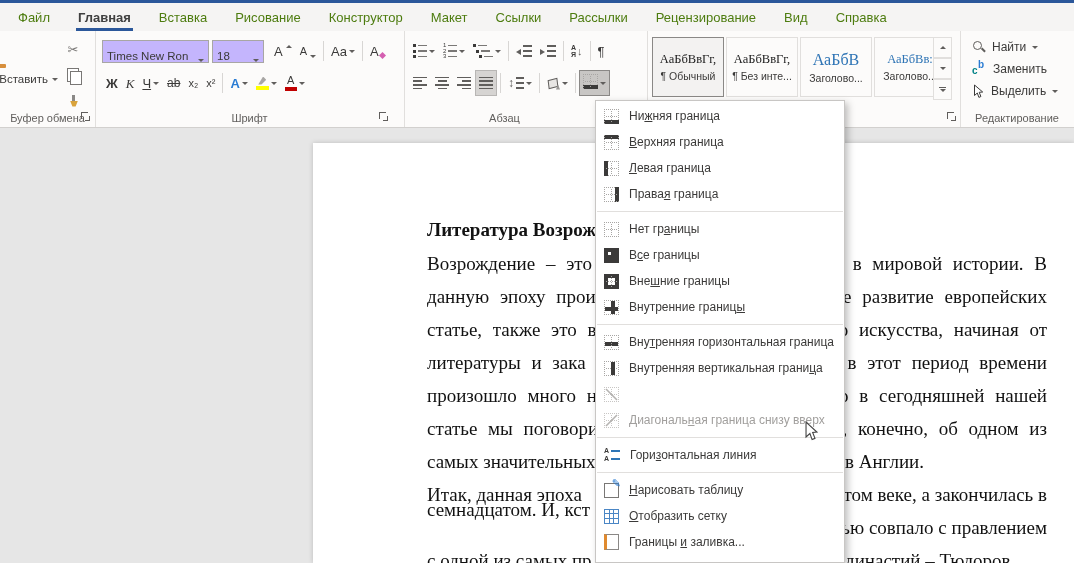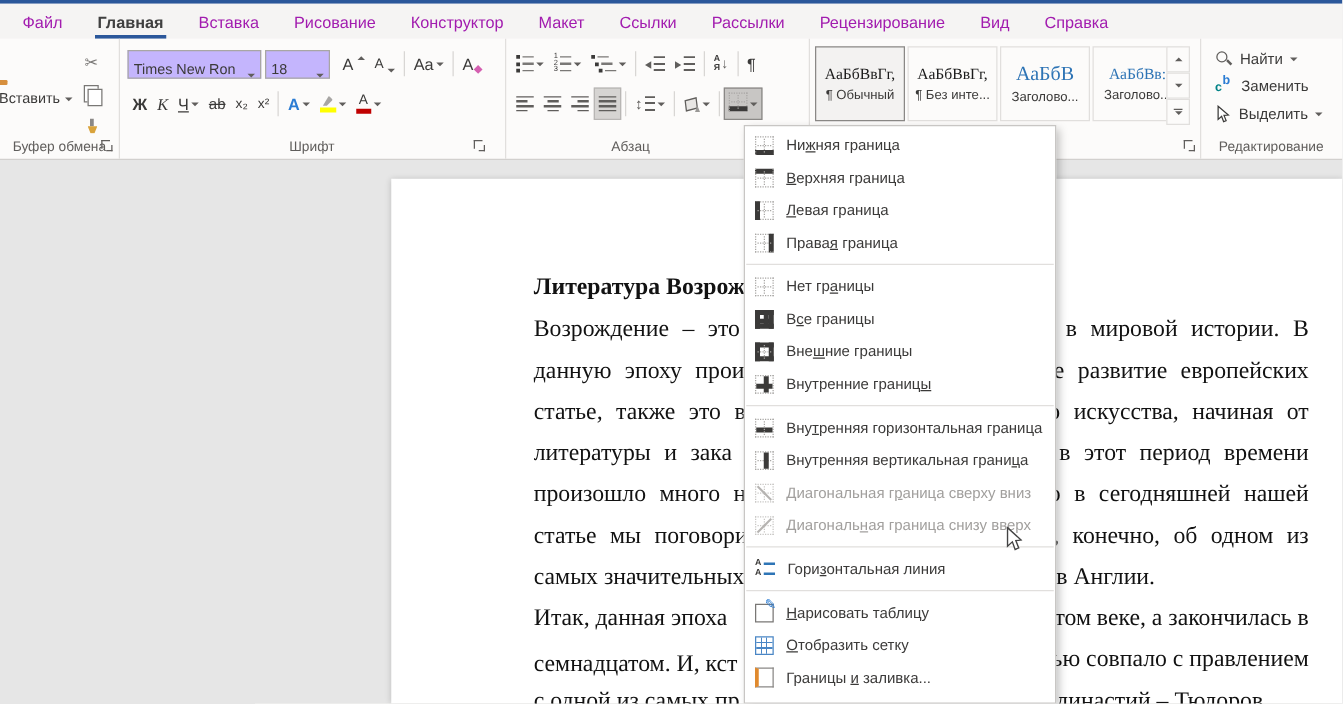--- a/index.html
+++ b/index.html
@@ -2,21 +2,21 @@
 <html><head>
 <meta charset="utf-8">
 <style>
   html,body{margin:0;padding:0;background:#e6e6e6;}
   .app{position:relative;width:1074px;height:563px;overflow:hidden;
        font-family:"Liberation Sans",sans-serif;color:#3b3a39;background:#fcfbfa;}
   
   .accent-strip{position:absolute;left:0;top:0;width:100%;height:3px;background:#2b579a;}
   .tabbar{position:absolute;left:0;top:3px;width:100%;height:28px;background:#f5f4f3;
           display:flex;align-items:stretch;padding-left:4px;}
-  .tab{position:relative;display:flex;align-items:center;padding:0 14px;font-size:13px;color:#a21caf;cursor:default;}
+  .tab{position:relative;display:flex;align-items:center;padding:0 14px;font-size:13px;color:#4d7c0f;cursor:default;}
   .tab.active{font-weight:bold;color:#404040;}
   .tab.active::after{content:"";position:absolute;left:12px;right:12px;bottom:0;height:3px;background:#2b579a;}
   
   .ribbon{position:absolute;left:0;top:31px;width:100%;height:96px;background:#fcfbfa;border-bottom:1px solid #d2d0ce;}
   .grp{position:absolute;top:0;height:96px;border-right:1px solid #e1dfdd;}
   .grp-label{position:absolute;bottom:3px;left:0;right:0;text-align:center;font-size:11px;color:#605e5c;white-space:nowrap;}
   .launcher{position:absolute;bottom:5px;width:10px;height:10px;cursor:default;}
   .launcher::before{content:"";position:absolute;left:0;top:0;width:6px;height:6px;border-left:1px solid #605e5c;border-top:1px solid #605e5c;}
   .launcher::after{content:"";position:absolute;right:1px;bottom:1px;width:4px;height:4px;border-right:1.5px solid #605e5c;border-bottom:1.5px solid #605e5c;}
   .chev{width:0;height:0;border-left:3px solid transparent;border-right:3px solid transparent;border-top:3.5px solid #605e5c;display:inline-block;flex:none;}
@@ -479,21 +479,21 @@
           <div class="dline dleft wide" style="top: 209px;">литературы и зака</div>
           <div class="dline dright wide" style="top: 209px;">в этот период времени</div>
           <div class="dline dleft wide" style="top: 242px;">произошло много н</div>
           <div class="dline dright wide" style="top: 242px;">о в сегодняшней нашей</div>
           <div class="dline dleft wide" style="top: 275px;">статье мы поговори</div>
           <div class="dline dright wide" style="top: 275px;">и, конечно, об одном из</div>
           <div class="dline dleft" style="top: 308px;">самых значительных</div>
           <div class="dline dedge" style="top: 308px;">в Англии.</div>
           <div class="dline dleft" style="top: 341px;">Итак, данная эпоха</div>
           <div class="dline dright" style="top: 341px;">том веке, а закончилась в</div>
-          <div class="dline dleft" style="top: 378px;">семнадцатом. И, кст</div>
+          <div class="dline dleft" style="top: 356px;">семнадцатом. И, кст</div>
           <div class="dline dright" style="top: 374px;">тью совпало с правлением</div>
           <div class="dline dleft" style="top: 407px;">с одной из самых пр</div>
           <div class="dline dedge" style="top: 407px;">династий – Тюдоров.</div>
         </div>
     </div>
   </div>
 
   <div class="menu" id="borders-menu">
       <div class="menu-item">
         <span class="bicon">
@@ -612,21 +612,20 @@
           <i class="t"></i>
           <i class="r"></i>
           <i class="b"></i>
           <i class="l"></i>
           <i class="h"></i>
           <i class="v"></i>
           <svg width="15" height="15" viewBox="0 0 15 15">
             <line x1="2" y1="2" x2="13" y2="13" stroke="#b5b3b1" stroke-width="1.6"></line>
           </svg>
         </span>
-        <span><span>Диагональная г</span><span class="ak">р</span><span>аница сверху вниз</span></span>
       </div>
       <div class="menu-item dis">
         <span class="bicon dis">
           <i class="t"></i>
           <i class="r"></i>
           <i class="b"></i>
           <i class="l"></i>
           <i class="h"></i>
           <i class="v"></i>
           <svg width="15" height="15" viewBox="0 0 15 15">

